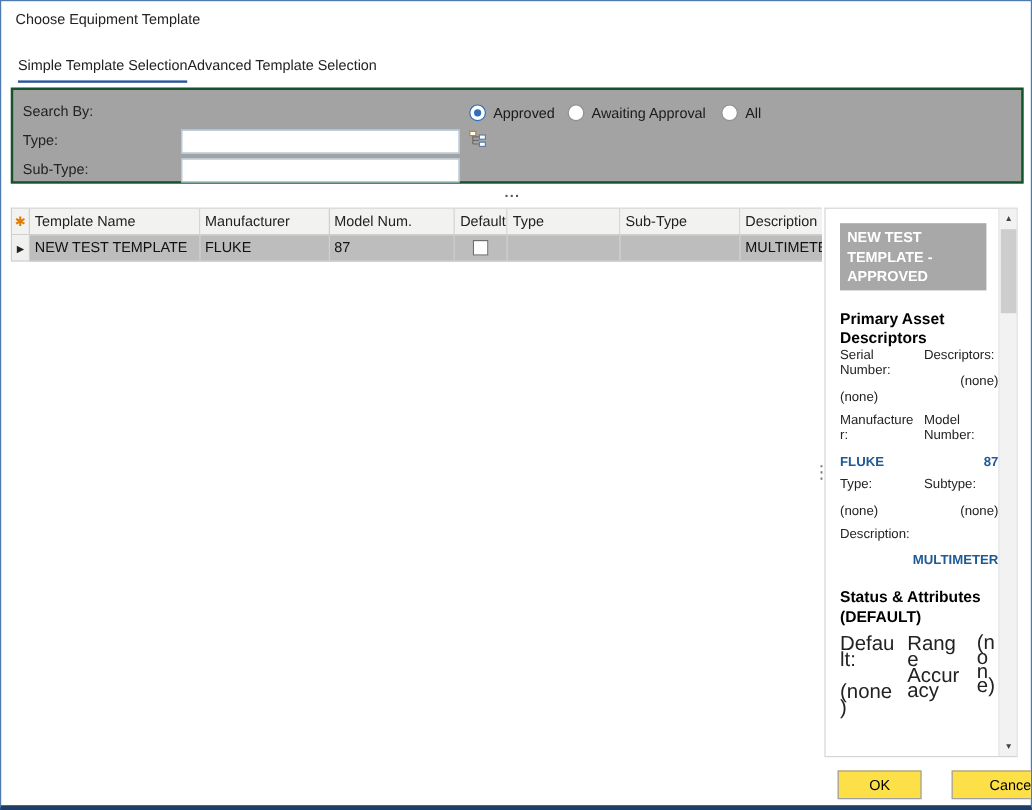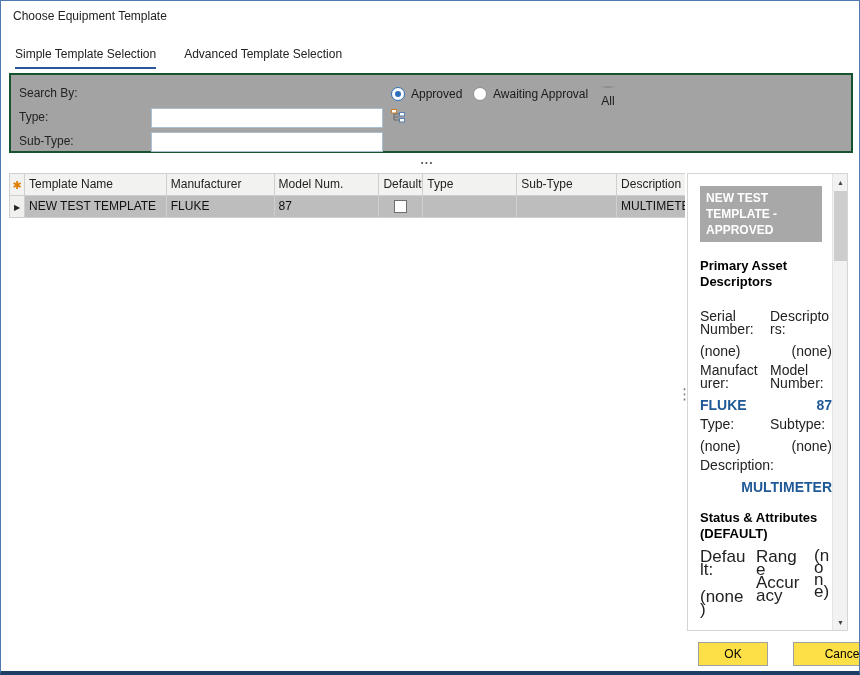--- a/index.html
+++ b/index.html
@@ -5,38 +5,38 @@
   html,body{margin:0;padding:0;}
   body{font-family:"Liberation Sans",sans-serif;font-size:12px;color:#1a1a1a;background:#ffffff;}
   *{box-sizing:border-box;}
 
   .dialog{position:relative;width:860px;height:675px;background:#fff;
           border:1px solid #4f7ab0;border-bottom:4px solid #1d3f66;overflow:hidden;}
 
   .dlg-title{position:absolute;left:12px;top:8px;font-size:12px;color:#222;}
 
   
-  .tabs{position:absolute;left:14px;top:46px;display:flex;gap:28px;}
+  .tabs{position:absolute;left:14px;top:46px;display:flex;}
   .tab{padding-bottom:6px;color:#222;cursor:default;}
   .tab.active{border-bottom:2px solid #2b579a;}
 
   
   .search-panel{position:absolute;left:8px;top:72px;width:844px;height:80px;border:2px solid #14532d;background:#a3a3a3;}
   .s-label{position:absolute;left:8px;line-height:21px;color:#222;}
   .lbl-r1{top:8px;} .lbl-r2{top:32px;} .lbl-r3{top:56px;}
   .combo{position:absolute;left:140px;top:8px;width:232px;height:21px;border:1px solid #9cb5cc;
          background:#fff;line-height:19px;padding:0 18px 0 5px;cursor:default;}
   .combo .chev{position:absolute;right:4px;top:3px;font-size:9px;color:#555;}
   .tinput{position:absolute;left:140px;width:232px;height:20px;border:1px solid #a9bfd2;
           padding:0 4px;font:inherit;background:#fff;}
   .in-r2{top:33px;} .in-r3{top:57px;}
   .lookup-btn{position:absolute;left:378px;top:33px;width:20px;height:18px;border:none;background:transparent;
               padding:0;cursor:pointer;}
   .radio-opt{position:absolute;top:11px;display:flex;align-items:center;gap:6px;height:16px;cursor:default;}
-  .ro-1{left:380px;} .ro-2{left:462px;} .ro-3{left:590px;flex-direction:column;}
+  .ro-1{left:380px;} .ro-2{left:462px;} .ro-3{left:590px;}
   .radio{display:inline-block;width:14px;height:14px;border-radius:50%;border:1px solid #8f8f8f;background:#fff;position:relative;}
   .radio.sel{border-color:#2f6fba;}
   .radio.sel::after{content:"";position:absolute;left:3px;top:3px;width:6px;height:6px;border-radius:50%;background:#2f6fba;}
 
   
   .hdots{position:absolute;left:0;top:152px;width:852px;text-align:center;color:#555;
          font-weight:bold;line-height:14px;letter-spacing:1px;cursor:default;}
 
   
   .grid{position:absolute;left:8px;top:172px;width:676px;border-top:1px solid #cfcfcf;border-left:1px solid #cfcfcf;}
@@ -52,21 +52,21 @@
   .asterisk{color:#e07c00;font-size:11px;line-height:22px;}
   .row-ptr{font-size:8px;line-height:22px;color:#222;}
   .cbx-wrap{display:flex;align-items:center;justify-content:center;height:100%;}
   .cbx{width:13px;height:13px;border:1px solid #6e6e6e;background:#fff;}
 
   
   .panel{position:absolute;left:686px;top:172px;width:161px;height:458px;border:1px solid #d5d5d5;background:#fff;}
   .p-content{position:absolute;left:0;top:0;right:15px;bottom:0;padding:12px 3px 0 12px;overflow:hidden;}
   .p-title{background:#a8a8a8;color:#fff;font-weight:bold;width:122px;padding:4px 6px;line-height:16px;}
   .p-h{font-weight:bold;font-size:13px;margin-top:16px;line-height:16px;color:#000;}
-  .fgrid{display:grid;grid-template-columns:62px 62px;column-gap:8px;row-gap:6px;margin-top:20px;font-size:14px;}
+  .fgrid{display:grid;grid-template-columns:62px 62px;column-gap:8px;row-gap:6px;margin-top:0;font-size:11px;}
   .flabel{line-height:13px;overflow-wrap:anywhere;color:#222;}
   .fvalue{line-height:13px;margin-top:9px;overflow-wrap:anywhere;color:#222;}
   .fcell.rcol .fvalue{text-align:right;}
   .fcell.span2{grid-column:1 / span 2;}
   .fcell.span2 .fvalue{text-align:right;}
   .blue{color:#1f5a96;font-weight:bold;}
   .status-row{display:flex;margin-top:8px;font-size:17px;gap:8px;}
   .sc1{width:48px;}
   .sc1 .fvalue{margin-top:14px;}
   .sc2{width:50px;line-height:13px;}

